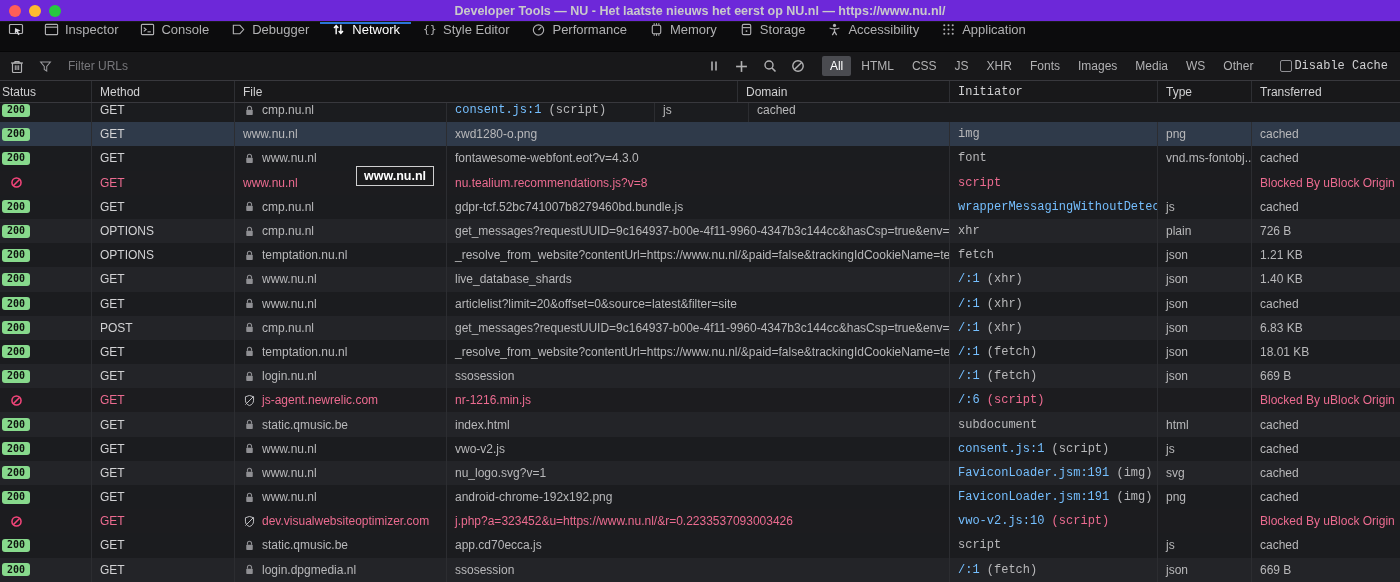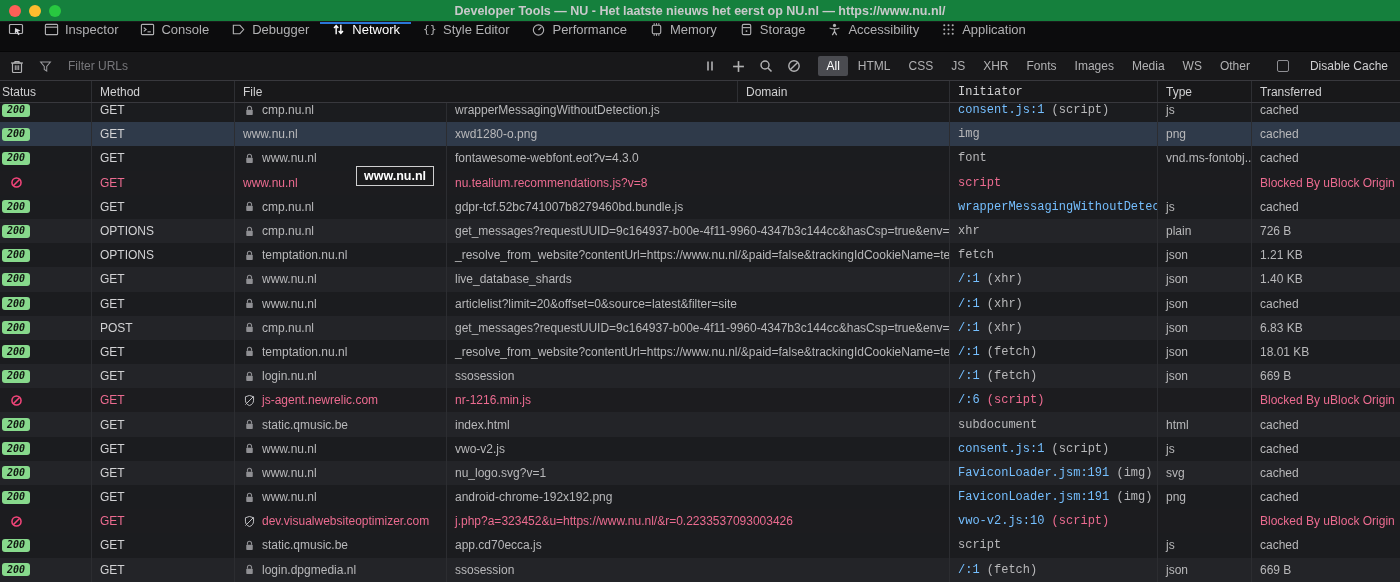--- a/index.html
+++ b/index.html
@@ -1,20 +1,20 @@
 <!DOCTYPE html>
 <html style="--accent: #2b76d8; --status-green: #87d98c; --blocked: #ec6b90; --link: #75bfff;"><head>
 <meta charset="utf-8">
 <style>
   * { margin:0; padding:0; box-sizing:border-box; }
   html,body { width:1400px; height:582px; overflow:hidden; background:#18181a;
               font-family:"Liberation Sans", sans-serif; }
 
   
-  .titlebar { height:22px; background:#15803d; display:flex; align-items:center;
+  .titlebar { height:22px; background:#6d28d9; display:flex; align-items:center;
               position:relative; border-bottom:1px solid #1a1a1a; }
   .traffic { display:flex; gap:8px; margin-left:9px; }
   .tl { width:12px; height:12px; border-radius:50%; display:inline-block; }
   .tl.red{ background:#ff5f57; } .tl.yellow{ background:#febc2e; } .tl.green{ background:#28c840; }
   .win-title { position:absolute; left:0; right:0; text-align:center; font-size:12.5px;
                font-weight:700; color:#c9c9cb; pointer-events:none; }
 
   
   .tabbar { height:30px; background:#0c0c0d; display:flex; align-items:flex-start; border-bottom:1px solid #060607; }
   .picker-btn { width:32px; display:flex; align-items:center; justify-content:center;
@@ -36,22 +36,22 @@
               align-items:center; justify-content:center; cursor:pointer; flex:0 0 auto; }
   .filter-box { display:flex; align-items:center; gap:16px; margin-left:8px; flex:1 1 auto; }
   .filter-box input { background:transparent; border:none; outline:none; color:#d7d7db;
                       font-size:12px; width:400px; font-family:"Liberation Sans",sans-serif; }
   .filter-box input::placeholder { color:#77777b; }
   .right-group { display:flex; align-items:center; gap:2px; flex:0 0 auto; }
   .pills { display:flex; align-items:center; gap:2px; margin:0 6px; }
   .pill { background:none; border:none; color:#b1b1b3; font-size:12px; padding:3px 8px;
           border-radius:2px; cursor:pointer; font-family:"Liberation Sans",sans-serif; }
   .pill.active { background:#4a4b50; color:#ffffff; }
-  .cache-label { display:flex; align-items:center; gap:21px; color:#d0d0d2; font-size:12px;
-                 margin:0 8px 0 8px; cursor:pointer; white-space:nowrap; }
+  .cache-label { display:flex; align-items:center; gap:2px; color:#d0d0d2; font-size:12px;
+                 margin:0 8px 0 8px; cursor:pointer; white-space:nowrap;font-family:Liberation Mono, monospace; }
   .checkbox { width:12px; height:12px; border:1px solid #8f8f94; border-radius:2px;
               background:transparent; display:inline-block; }
 
   
   .grid-header { height:22px; background:#18181a; display:flex; border-bottom:1px solid #38383d;
                  color:#d0d0d2; font-size:12px; }
   .hcell { display:flex; align-items:center; padding-left:8px; border-right:1px solid #2e2f33;
            overflow:hidden; white-space:nowrap; }
   .rows-clip { height:479px; overflow:hidden; position:relative; }
   .rows { margin-top:-5px; }
@@ -64,21 +64,21 @@
           overflow:hidden; white-space:nowrap; }
   .c0 { width:92px; padding-left:2px; }
   .c1 { width:143px; color:#d2d2d4; }
   .c2 { width:212px; gap:6px; }
   .c3 { width:503px; }
   .c4 { width:208px; gap:0;font-family:Liberation Mono, monospace; }
   .c5 { width:94px; }
   .c6 { flex:1; border-right:none; }
   .badge { background:var(--status-green,#87d98c); color:#101510;
            font-family:"DejaVu Sans Mono",monospace; font-size:10px; font-weight:bold;
-           padding:1.5px 5px; border-radius:3px; line-height:1;font-style:italic; }
+           padding:1.5px 5px; border-radius:3px; line-height:1; }
   .row.blocked .c1, .row.blocked .c2, .row.blocked .c3, .row.blocked .c6,
   .row.blocked .irest { color:var(--blocked,#ec6b90); }
   .link { color:var(--link,#75bfff); }
   .irest { color:#b8b8ba; }
   .dicon { flex:0 0 auto; display:flex; align-items:center; }
 
   
   .tooltip { position:absolute; left:356px; top:166px; background:#1b1b1d;
              border:1px solid #cfcfd0; color:#ffffff; font-size:12.5px; font-weight:700;
              padding:2px 7px; z-index:10; white-space:nowrap; }
@@ -276,23 +276,20 @@
         </div>
         <div class="cell c2">
           <span class="dicon">
             <svg width="13" height="13" viewBox="0 0 16 16">
               <rect x="4" y="7" width="8" height="6.5" rx="1" fill="#8f8f93"></rect>
               <path d="M5.5 7 V5.2 a2.5 2.5 0 0 1 5 0 V7" fill="none" stroke="#8f8f93" stroke-width="1.4"></path>
             </svg>
           </span>
           <span>cmp.nu.nl</span>
         </div>
-        <div class="cell c3">
-          <span>wrapperMessagingWithoutDetection.js</span>
-        </div>
         <div class="cell c4">
           <span class="link">consent.js:1</span>
           <span class="irest" style="white-space: pre;"> (script)</span>
         </div>
         <div class="cell c5">
           <span>js</span>
         </div>
         <div class="cell c6">
           <span>cached</span>
         </div>

